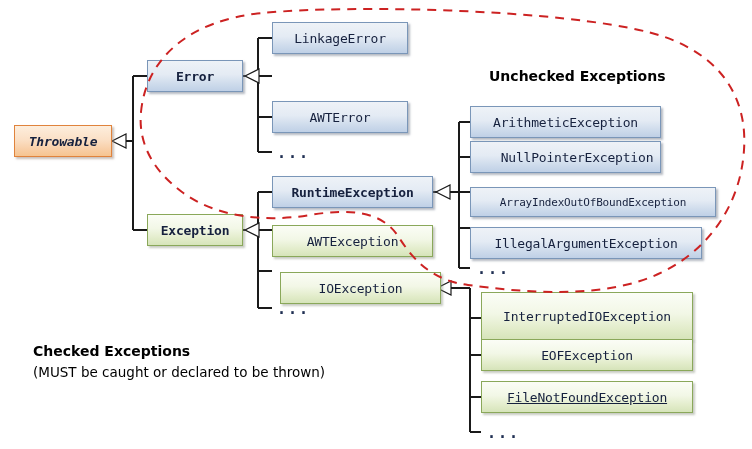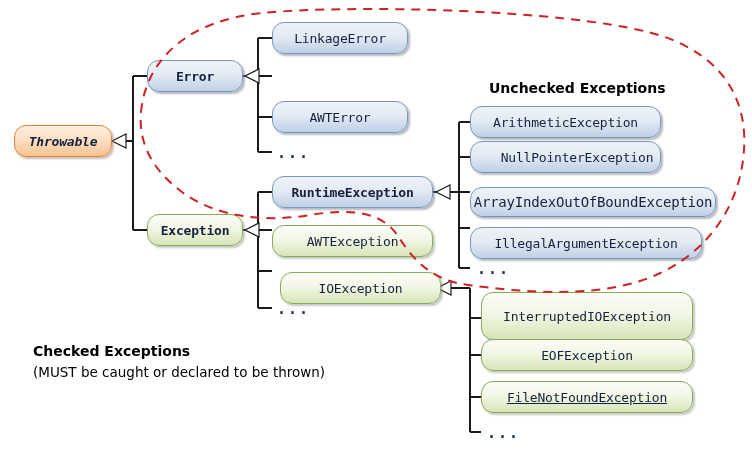--- a/index.html
+++ b/index.html
@@ -36,21 +36,21 @@
     z-index: 2;
     display: flex;
     align-items: center;
     justify-content: center;
     text-align: right;
     white-space: nowrap;
     font-family: "DejaVu Sans Mono", monospace;
     font-size: 13px;
     line-height: 1;
     color: #1b1b2f;
-    border-radius: 12px;
+    border-radius: 0;
     letter-spacing: -0.2px;
   }
 
   
   .node.blue {
     background: linear-gradient(to bottom, #eef2f7 0%, #e4ebf4 45%, #cfdcec 75%, #bfd0e6 100%);
     border: 1px solid #7a96b8;
     box-shadow: 2px 2px 2px rgba(120,130,145,0.55);
     color: #16213e;
   }
@@ -188,28 +188,28 @@
 
   <div class="node green bold" style="left:147px; top:214px; width:96px; height:32px;">Exception</div>
 
   <div class="node blue bold" style="left:272px; top:176px; width:161px; height:32px;">RuntimeException</div>
   <div class="node green" style="left:272px; top:225px; width:161px; height:32px;">AWTException</div>
   <div class="node green" style="left:272px; top:272px; width:161px; height:32px;margin-left:8px;">IOException</div>
   <div class="dots" style="left:277px; top:302px;">...</div>
 
   <div class="node blue" style="left:470px; top:106px; width:191px; height:32px;">ArithmeticException</div>
   <div class="node blue" style="left:470px; top:141px; width:191px; height:32px;padding-left:23px;">NullPointerException</div>
-  <div class="node blue" style="left:470px; top:187px; width:246px; height:30px; font-size:14px;">ArrayIndexOutOfBoundException</div>
+  <div class="node blue" style="left:470px; top:187px; width:246px; height:30px; font-size:11px;">ArrayIndexOutOfBoundException</div>
   <div class="node blue" style="left:470px; top:227px; width:232px; height:32px;">IllegalArgumentException</div>
   <div class="dots" style="left:477px; top:262px;">...</div>
 
   <div class="node green" style="left:481px; top:292px; width:212px; height:48px;">InterruptedIOException</div>
   <div class="node green" style="left:481px; top:339px; width:212px; height:32px;">EOFException</div>
   <div class="node green" style="left:481px; top:381px; width:212px; height:32px;text-decoration:underline;">FileNotFoundException</div>
   <div class="dots" style="left:487px; top:426px;">...</div>
 
-  <div class="caption head" style="left:489px; top:68px;margin-top:12px;">Unchecked Exceptions</div>
+  <div class="caption head" style="left:489px; top:68px;">Unchecked Exceptions</div>
 
   <div class="caption head" style="left:33px; top:343px;">Checked Exceptions</div>
 
   <div class="caption sub" style="left:33px; top:364px;">(MUST be caught or declared to be thrown)</div>
 
 </div>
 
 </body></html>

